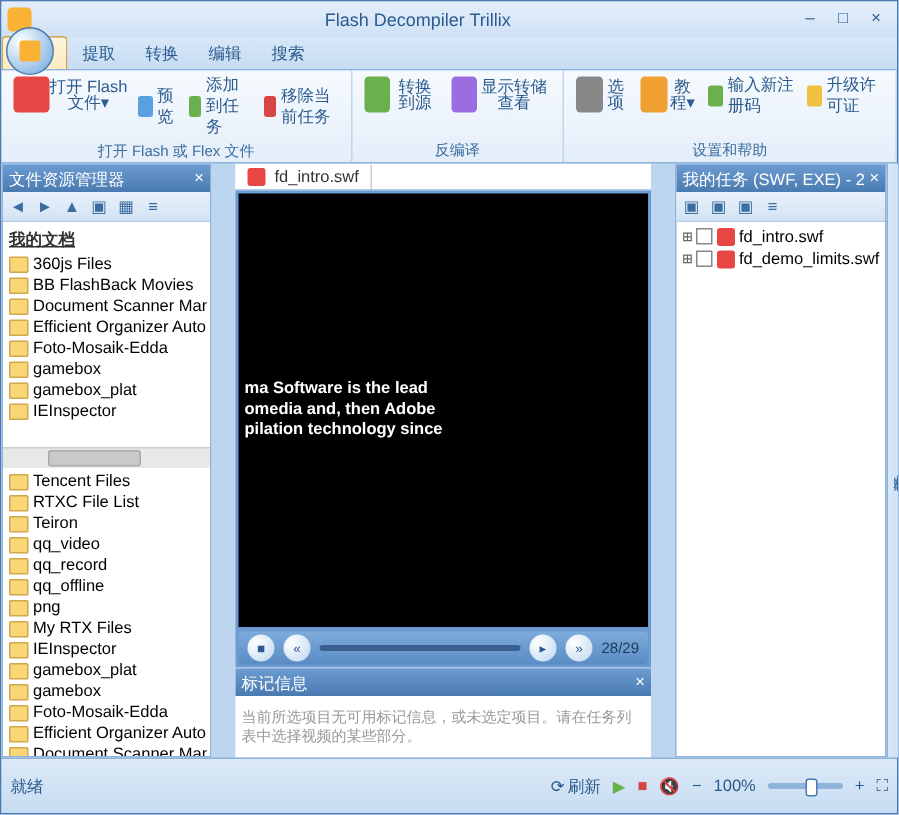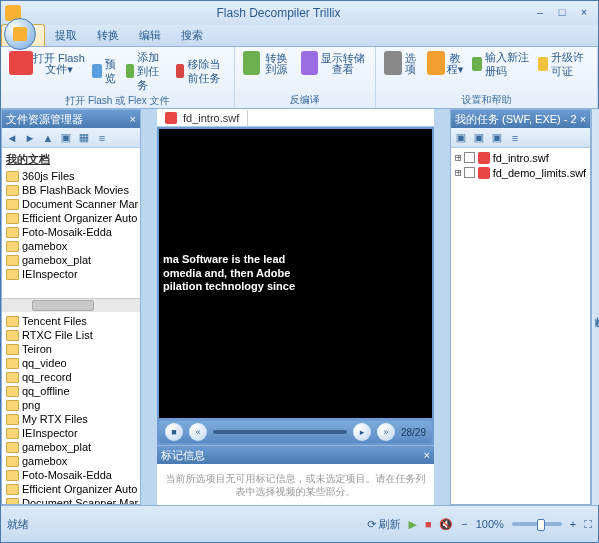--- a/index.html
+++ b/index.html
@@ -45,21 +45,21 @@
 .hscrl::before { content: ''; position: absolute; left: 30px; width: 60px; top: 1px; bottom: 1px; background: #c9c9c9; border: 1px solid #aaa; border-radius: 2px; }
 .ctab { height: 18px; background: #fff; border-bottom: 1px solid #b0cce8; display: flex; align-items: center; }
 .ctab .t { padding: 2px 8px; background: #fff; border-right: 1px solid #ccc; color: #333; display: flex; align-items: center; gap: 3px; }
 .player { flex: 1; background: #6b9bd1; display: flex; flex-direction: column; padding: 2px; }
 .stage { flex: 1; background: #000; color: #fff; font-weight: bold; font-size: 24px; display: flex; align-items: center; padding-left: 4px; line-height: 1.25; font-family: Arial; overflow: hidden; }
 .ctrls { height: 22px; background: linear-gradient(#7dabdb, #5a8bc4); border-radius: 3px; margin-top: 3px; display: flex; align-items: center; padding: 0 6px; gap: 6px; color: #fff; }
 .ctrls .pb { width: 18px; height: 18px; border-radius: 50%; background: radial-gradient(circle at 30% 30%,#fff,#bcd6f0); display: flex; align-items: center; justify-content: center; cursor: pointer; color: #2b5b8e; font-size: 9px; }
 .ctrls .track { flex: 1; height: 4px; background: #3a6090; border-radius: 2px; position: relative; }
 .ctrls .frame { font-size: 10px; color: #1a3a5a; }
 .marks { height: 60px; background: #fff; border-top: 1px solid #8fb3d9; display: flex; flex-direction: column; }
-.marks .body { flex: 1; display: flex; align-items: center; justify-content: center; text-align: center; color: #999; font-size: 10px; padding: 4px; line-height: 1.3; }
+.marks .body { flex: 1; display: flex; align-items: center; justify-content: center; text-align: left; color: #999; font-size: 10px; padding: 4px; line-height: 1.3; }
 .status { height: 37px; background: linear-gradient(#dce9f7, #c7dcf2); border-top: 1px solid #8fb3d9; display: flex; align-items: center; padding: 0 6px; color: #2b5b8e; gap: 8px; }
 .status .spacer { flex: 1; }
 .status .si { display: flex; align-items: center; gap: 2px; cursor: pointer; }
 .zoom-track { width: 50px; height: 4px; background: #8fb3d9; position: relative; border-radius: 2px; }
 .zoom-track::after { content: ''; position: absolute; left: 50%; top: -3px; width: 6px; height: 10px; background: #fff; border: 1px solid #4a7bb0; border-radius: 2px; }
 </style>
 </head>
 <body>
 
 <div class="window">

